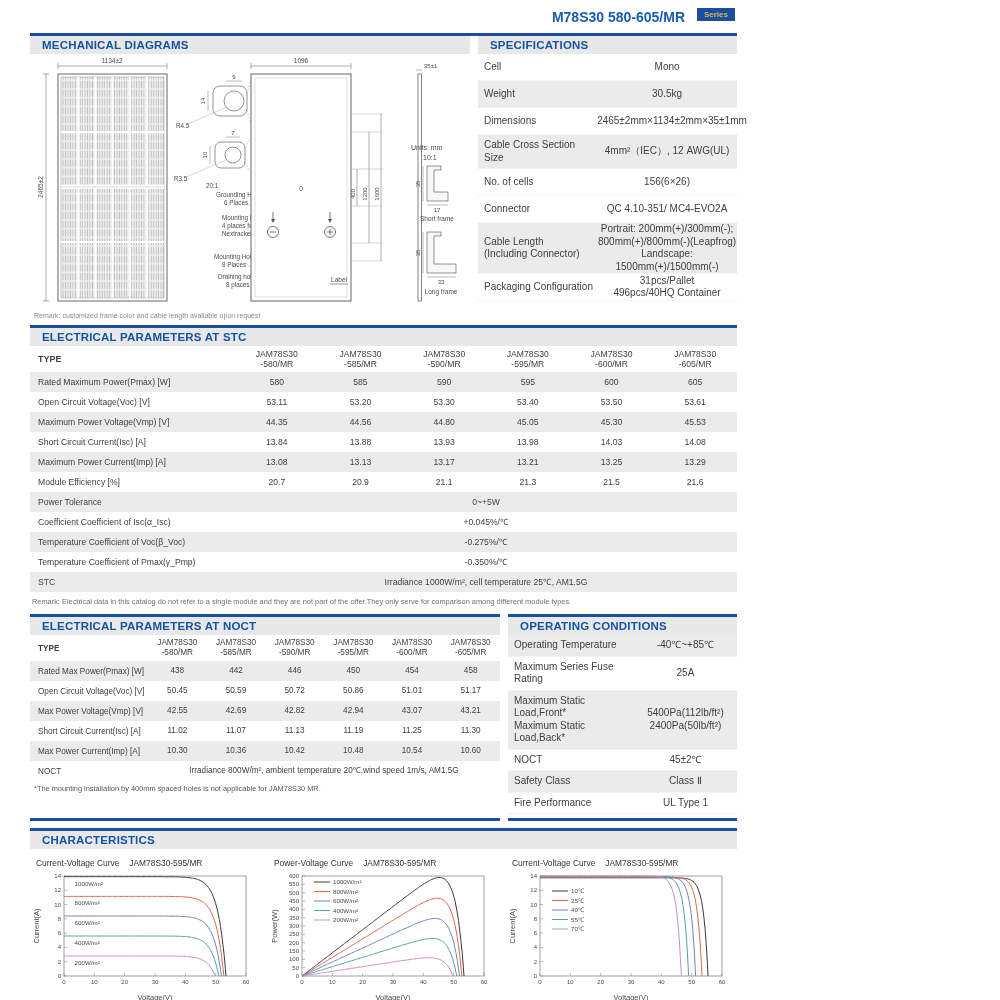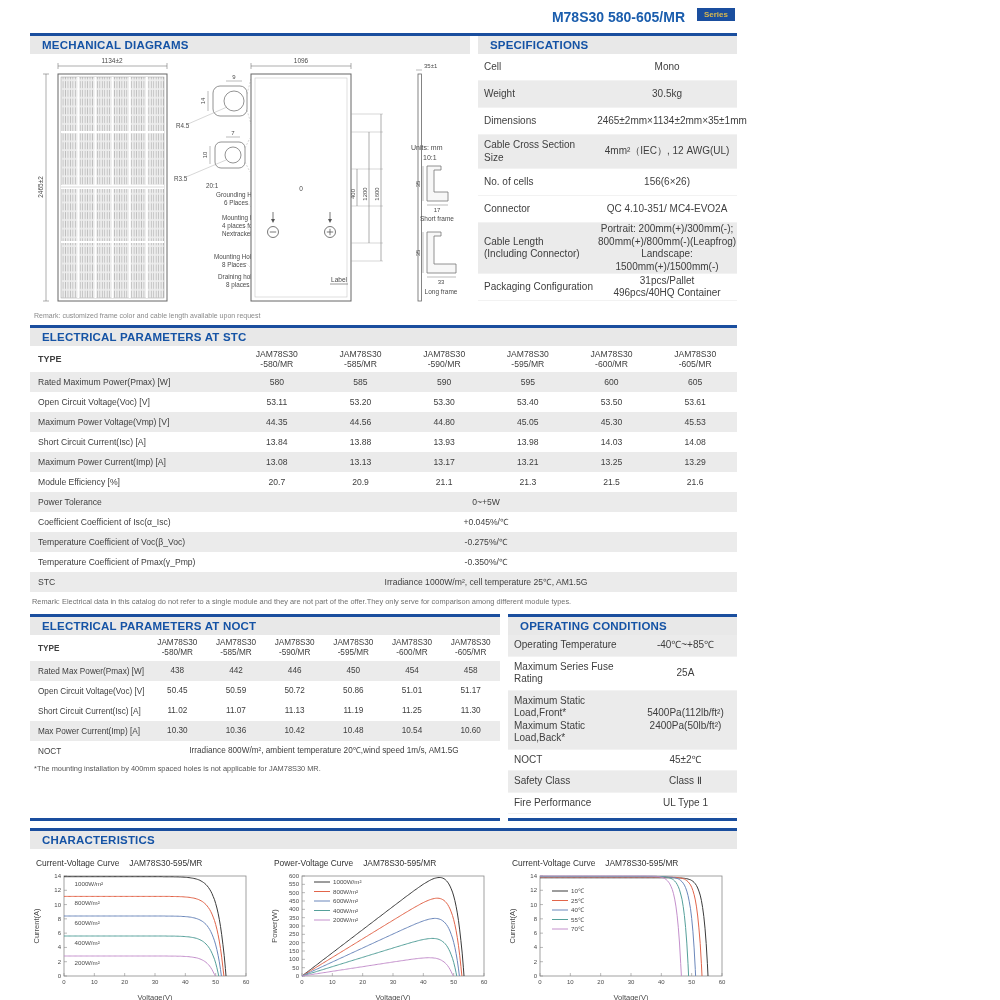--- a/index.html
+++ b/index.html
@@ -388,20 +388,29 @@
               <div class="pcell">458</div>
             </div>
             <div class="prow">
               <div class="plabel">Open Circuit Voltage(Voc) [V]</div>
               <div class="pcell">50.45</div>
               <div class="pcell">50.59</div>
               <div class="pcell">50.72</div>
               <div class="pcell">50.86</div>
               <div class="pcell">51.01</div>
               <div class="pcell">51.17</div>
+            </div>
+            <div class="prow shade">
+              <div class="plabel">Max Power Voltage(Vmp) [V]</div>
+              <div class="pcell">42.55</div>
+              <div class="pcell">42.69</div>
+              <div class="pcell">42.82</div>
+              <div class="pcell">42.94</div>
+              <div class="pcell">43.07</div>
+              <div class="pcell">43.21</div>
             </div>
             <div class="prow">
               <div class="plabel">Short Circuit Current(Isc) [A]</div>
               <div class="pcell">11.02</div>
               <div class="pcell">11.07</div>
               <div class="pcell">11.13</div>
               <div class="pcell">11.19</div>
               <div class="pcell">11.25</div>
               <div class="pcell">11.30</div>
             </div>

